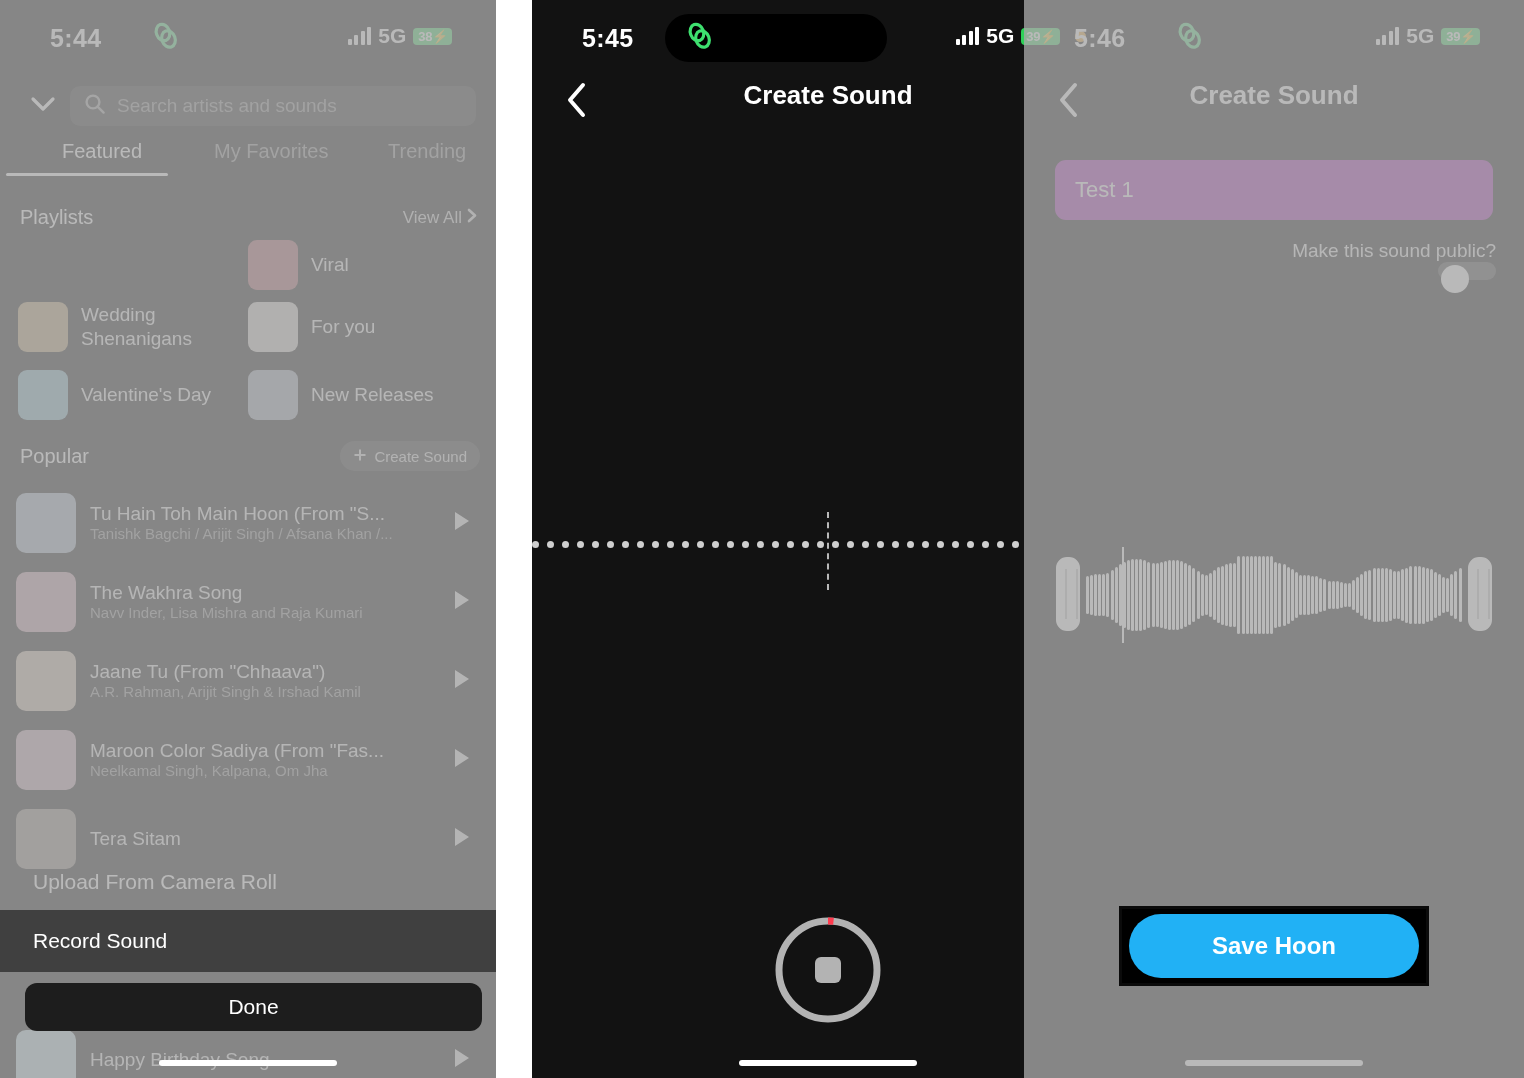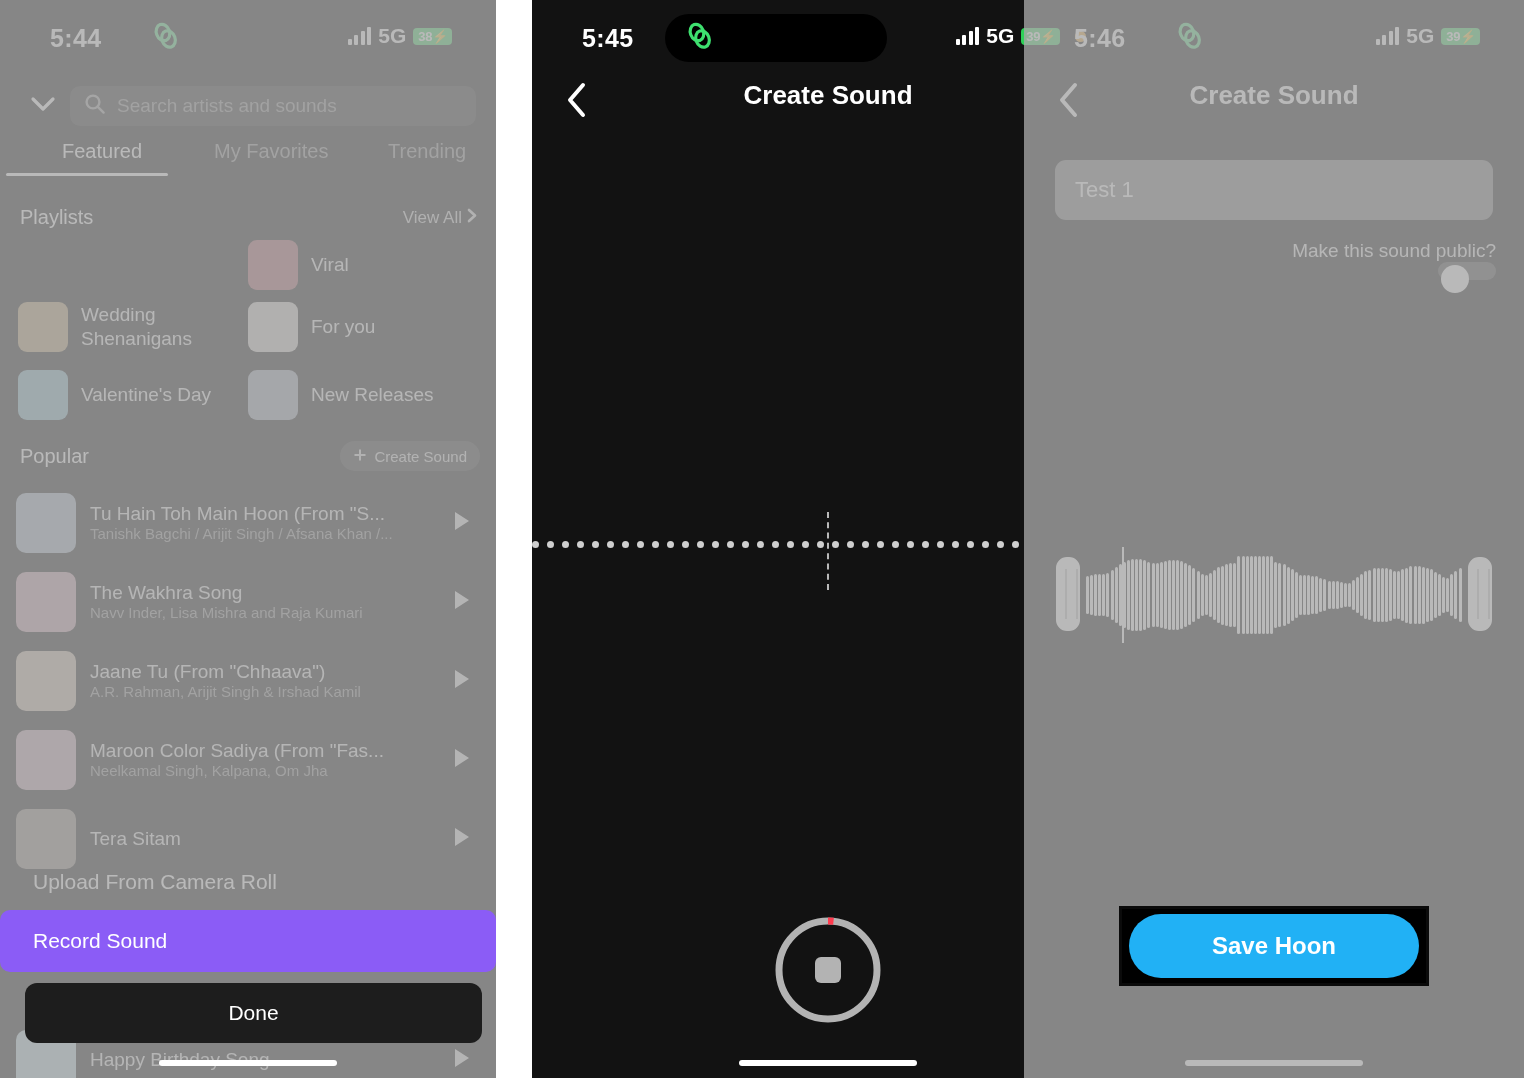--- a/index.html
+++ b/index.html
@@ -88,23 +88,23 @@
   .song .meta { margin-left: 14px; flex: 1 1 auto; overflow: hidden; }
   .song .ttl { color: #eaeaea; font-size: 19px; white-space: nowrap; overflow: hidden; }
   .song .art { color: #8d8d8d; font-size: 15px; margin-top: 5px; white-space: nowrap; overflow: hidden; }
   .song .play { margin-right: 22px; }
 
   
   .sheet-item {
     position: absolute; left: 0; right: 0; height: 62px;
     display: flex; align-items: center; color: #fff; font-size: 21px; padding-left: 33px;
   }
-  .sheet-item.hl { background: #8b5cf6; z-index: 70; border-radius: 10px; }
+  .sheet-item.hl { background: #404040; z-index: 70; }
   .done-bar {
-    position: absolute; left: 14px; right: 14px; height: 60px;
+    position: absolute; left: 14px; right: 14px; height: 48px;
     background: #1d1d1d; border-radius: 12px;
     display: flex; align-items: center; justify-content: center;
     color: #fff; font-size: 21px; z-index: 65; margin-left: 11px;
   }
 
   
   #panel2 .content { position: absolute; inset: 0; background: #121212; }
   .navbar { position: absolute; top: 74px; left: 0; right: 0; height: 52px; }
   .nav-back { position: absolute; left: 34px; top: 8px; }
   .nav-title {
@@ -121,21 +121,21 @@
   .rec-btn { position: absolute; left: 50%; bottom: 48px; transform: translateX(-50%); }
   .home-ind {
     position: absolute; left: 50%; transform: translateX(-50%); bottom: 12px;
     width: 178px; height: 6px; border-radius: 3px; background: #fff;
   }
 
   
   #panel3 .content { position: absolute; inset: 0; background: #000; }
   .name-field {
     position: absolute; left: 31px; right: 31px; top: 160px; height: 60px;
-    background: #737373; border-radius: 11px; display: flex; align-items: center;
+    background: #a21caf; border-radius: 11px; display: flex; align-items: center;
     padding-left: 20px; color: #fff; font-size: 22px;
   }
   .public-row {
     position: absolute; left: 41px; right: 28px; top: 240px; height: 40px;
     display: flex; align-items: flex-end; justify-content: space-between; flex-direction: column;
   }
   .public-row .lbl { color: #ededed; font-size: 19px; }
   .toggle { width: 58px; height: 34px; border-radius: 17px; background: #3a3a3a; position: relative; }
   .toggle .knob { position: absolute; top: 3px; left: 3px; width: 28px; height: 28px; border-radius: 50%; background: #fff; }
   .wave-edit { position: absolute; left: 32px; right: 32px; top: 551px; height: 88px; }

